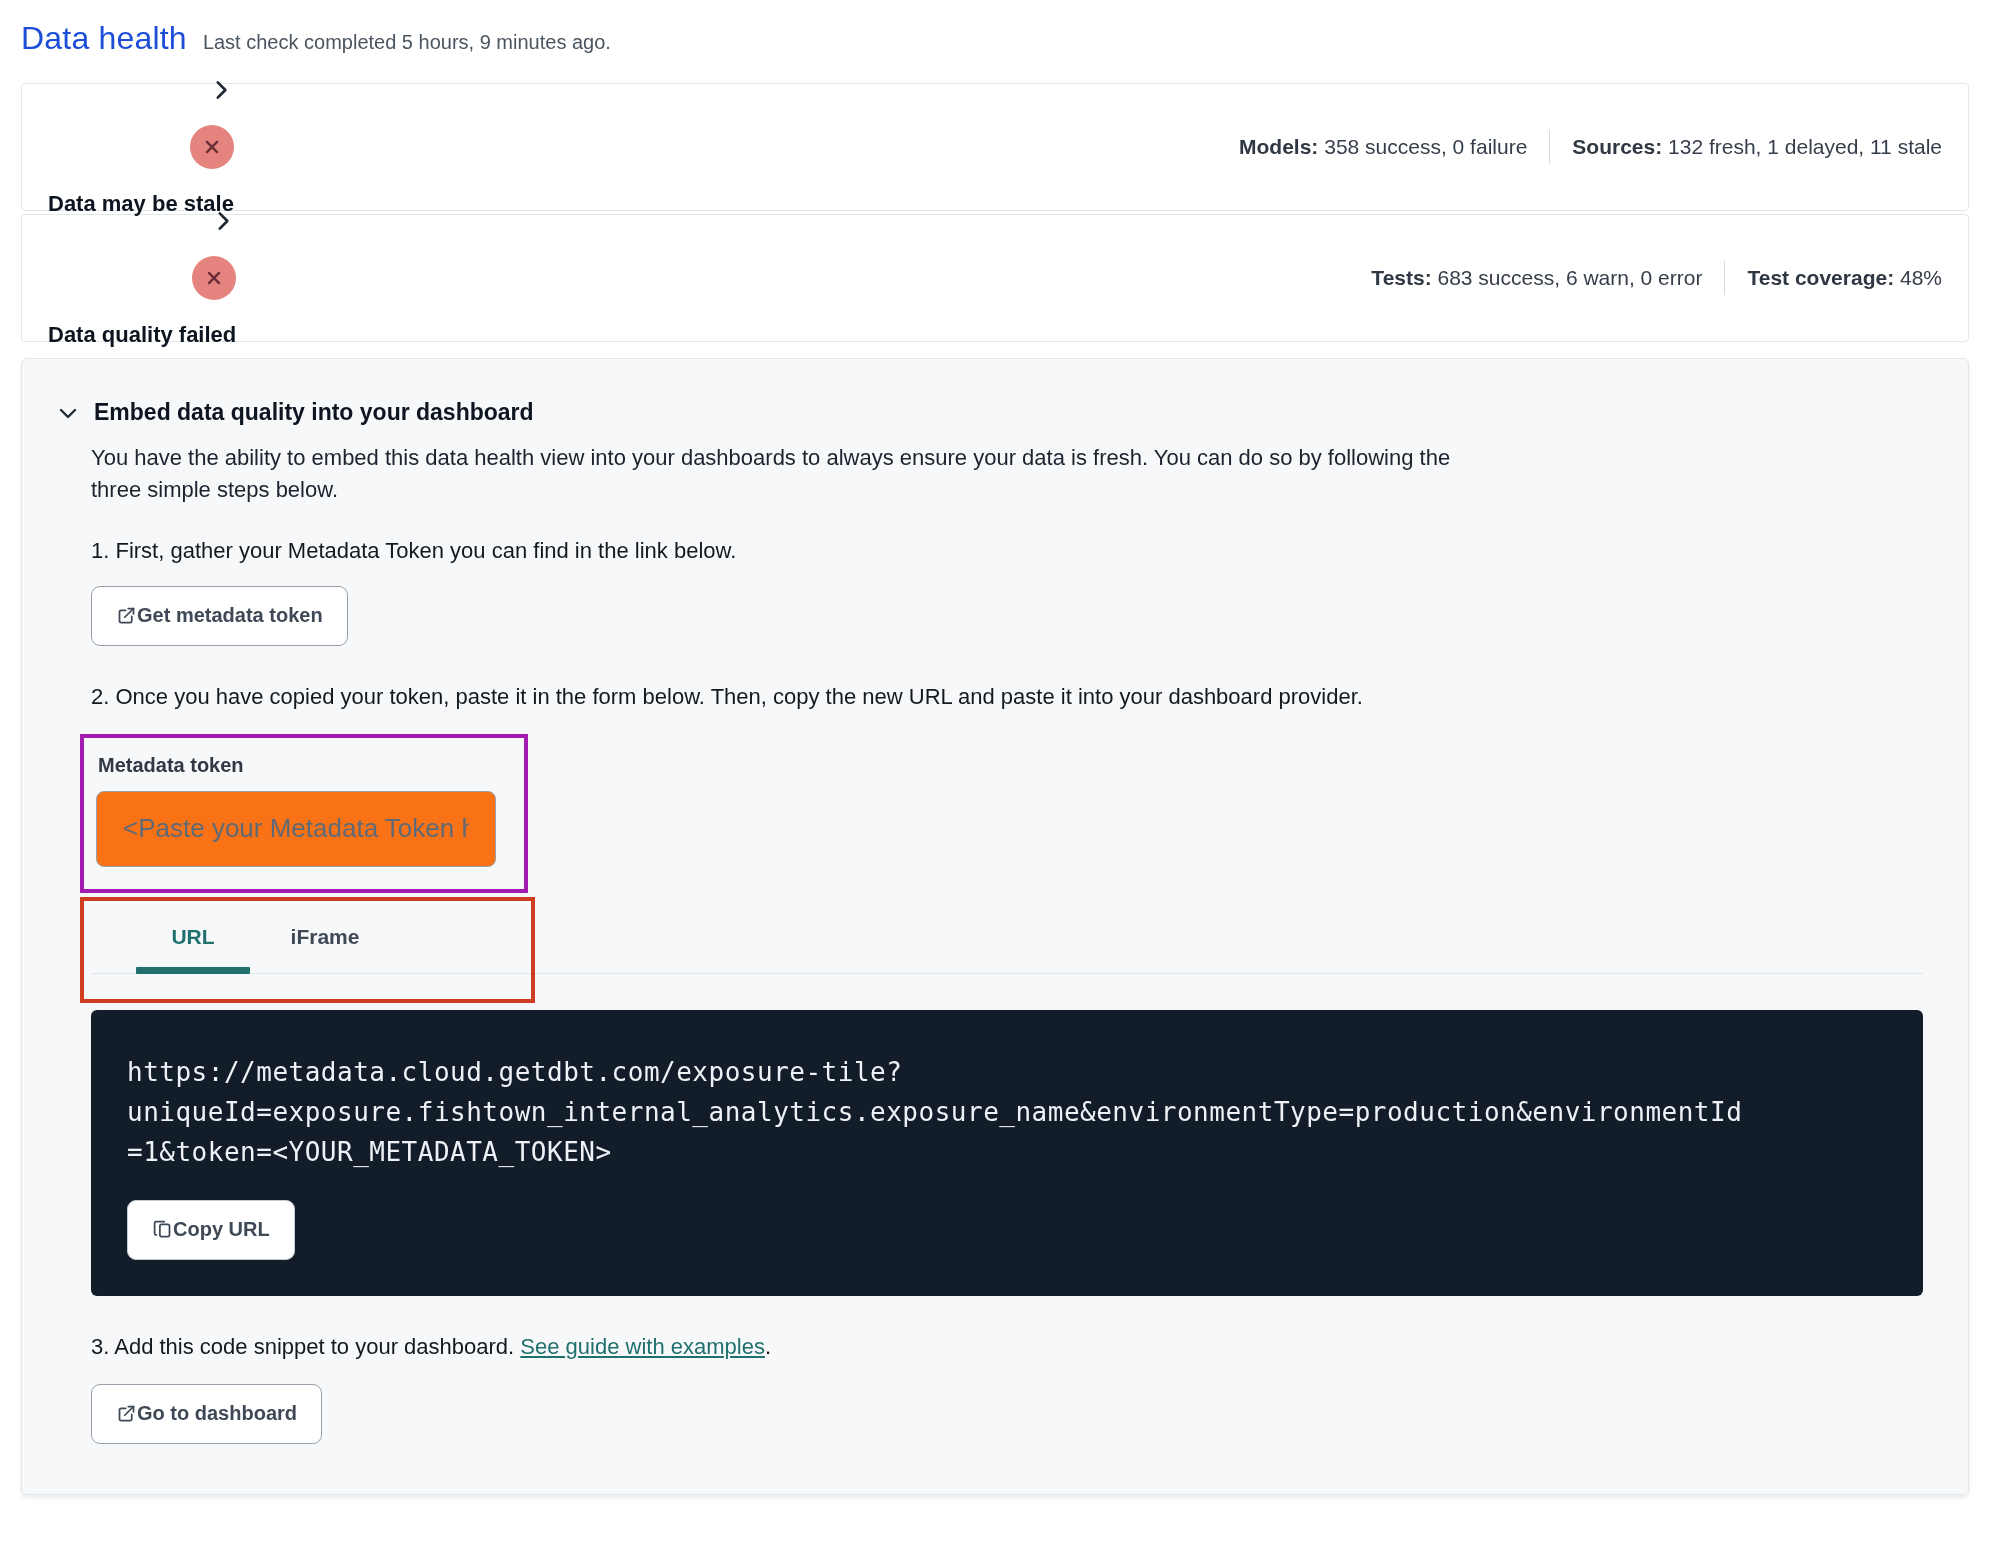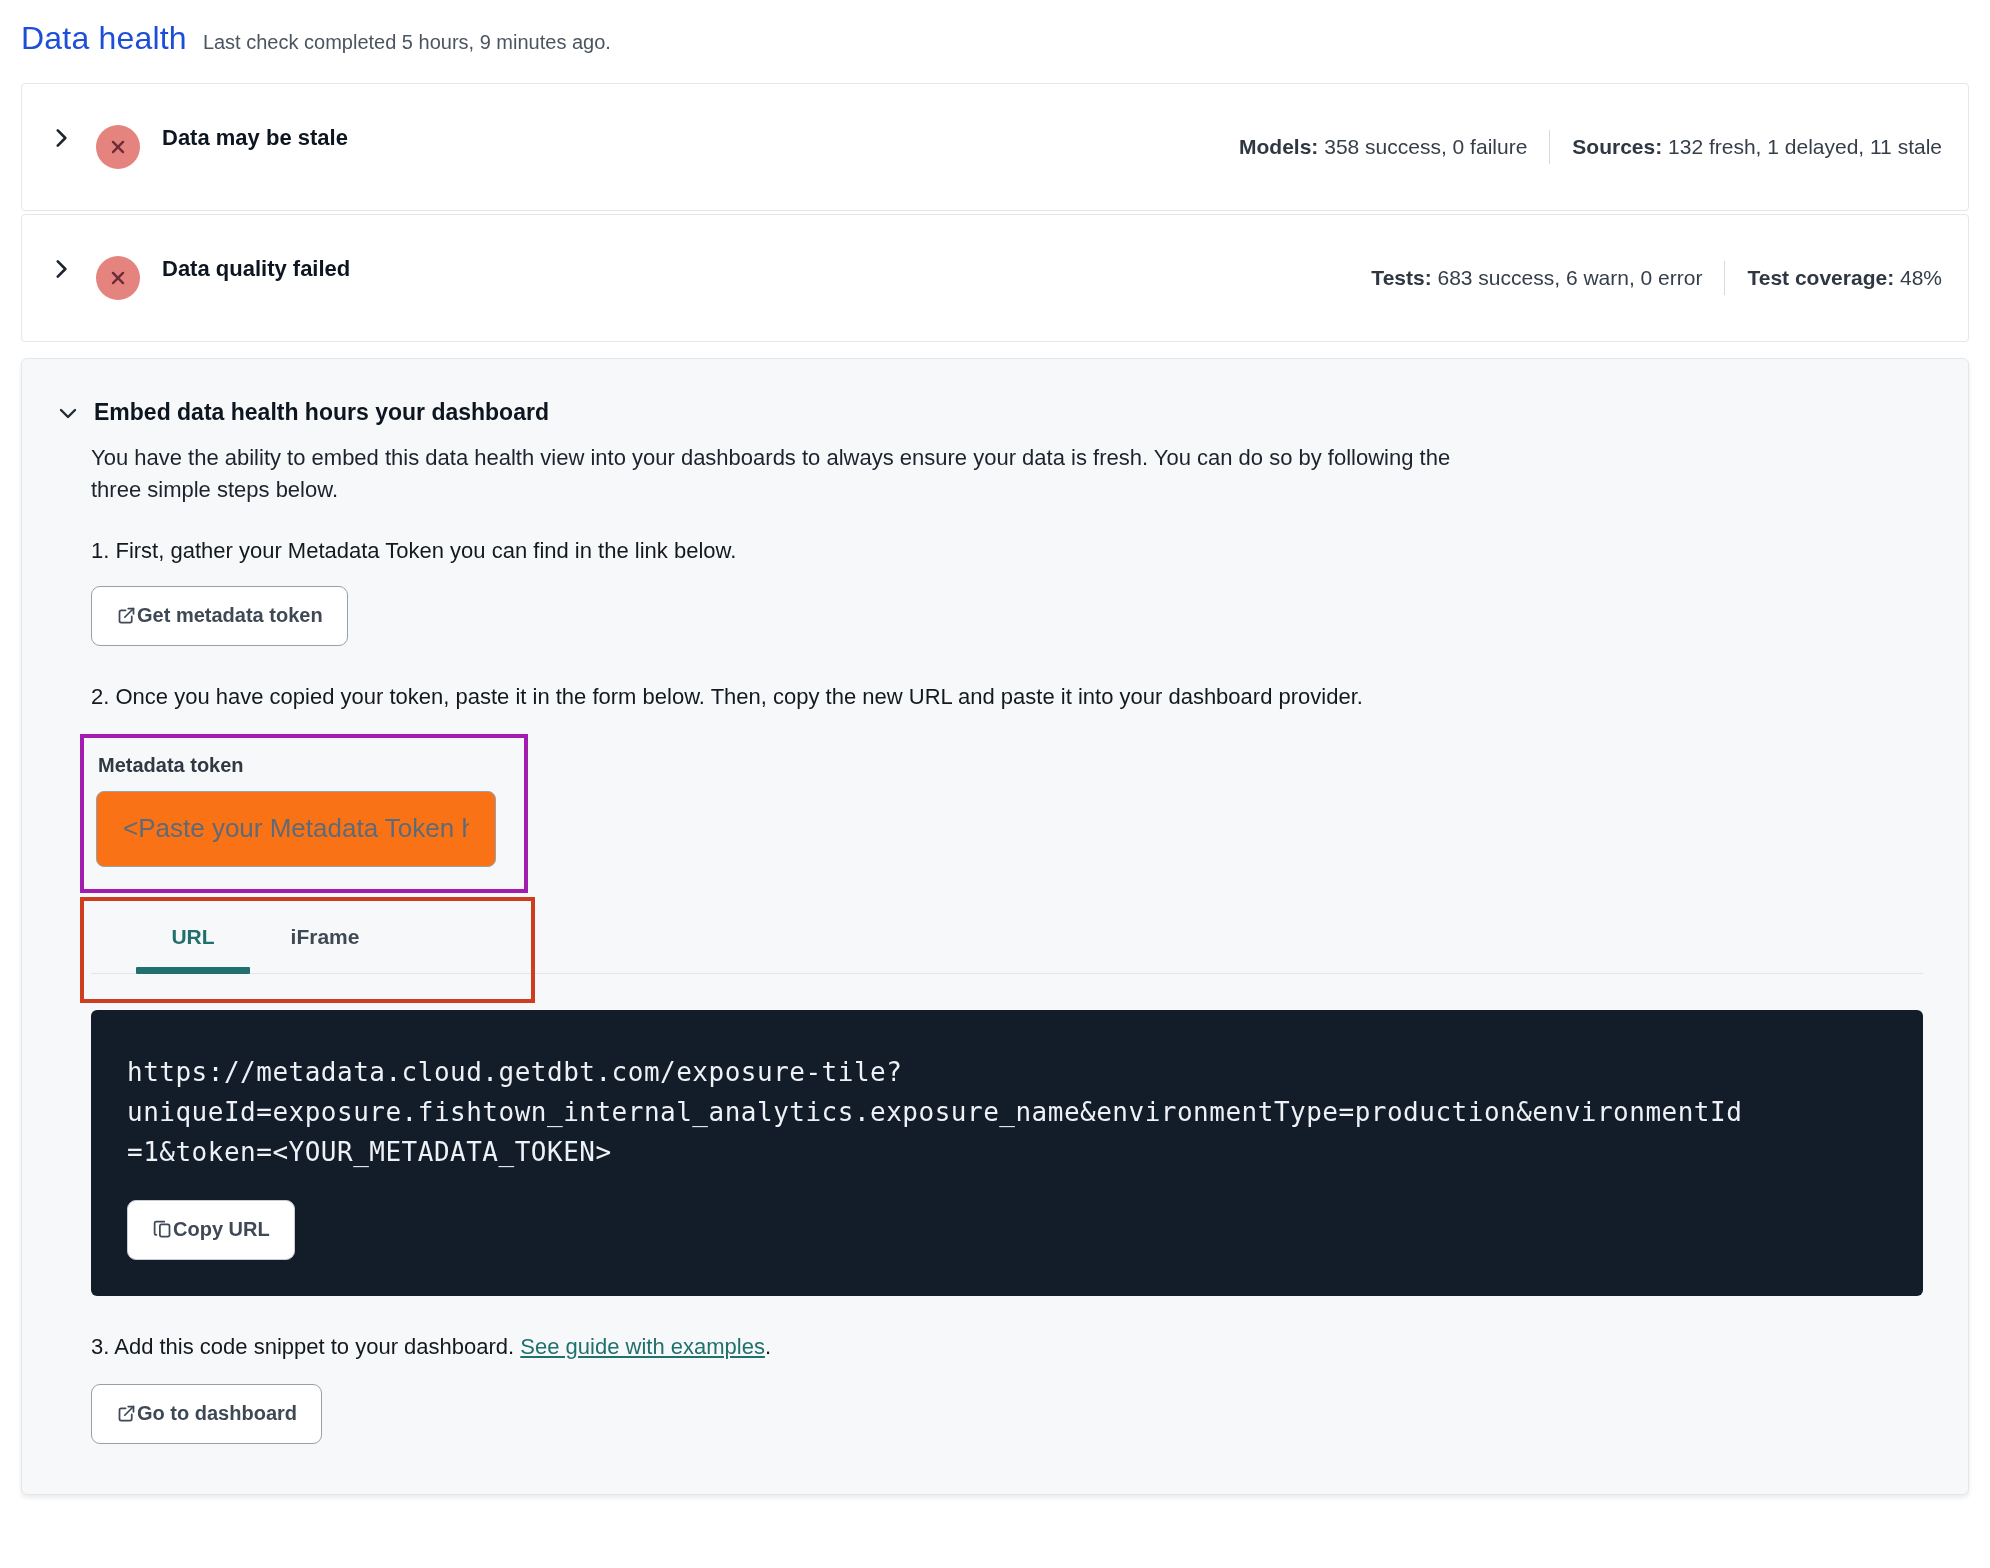--- a/index.html
+++ b/index.html
@@ -16,21 +16,21 @@
   .page-title { font-size:32px; font-weight:500; color:#1d4ed8; letter-spacing:.2px; }
   .page-subtitle { font-size:20px; color:#4b5560; }
 
   
   .status-card {
     display:flex; align-items:center;
     height:128px; padding:0 26px;
     background:#fff; border:1px solid #e4e7ea; border-radius:4px;
     margin-bottom:3px;
   }
-  .status-left { display:flex; align-items:flex-start; gap:22px; cursor:pointer; }
+  .status-left { display:flex; align-items:flex-end; gap:22px; cursor:pointer;flex-direction:column; }
   .chev { width:26px; height:26px; color:#1b2430; flex:0 0 auto; }
   .chev svg { width:100%; height:100%; display:block; }
   .err-badge {
     width:44px; height:44px; border-radius:50%;
     display:flex; align-items:center; justify-content:center;
     flex:0 0 auto;
   }
   .err-badge svg { width:22px; height:22px; }
   .status-label { font-size:22px; font-weight:700; color:#0d1520; }
   .status-right { margin-left:auto; display:flex; align-items:center; font-size:21px; color:#353e4a; }
@@ -170,21 +170,21 @@
   </div>
 
   <div class="embed-card">
 
     <div class="embed-header">
       <span class="chev">
         <svg viewBox="0 0 24 24" fill="none" stroke="currentColor" stroke-width="2.4" stroke-linecap="round" stroke-linejoin="round">
             <polyline points="5 9 12 16 19 9"></polyline>
           </svg>
       </span>
-      <span class="embed-title">Embed data health hours your dashboard</span>
+      <span class="embed-title">Embed data quality into your dashboard</span>
     </div>
 
     <div class="embed-body">
 
       <div class="embed-desc">You have the ability to embed this data health view into your dashboards to always ensure your data is fresh. You can do so by following the three simple steps below.</div>
 
       <div class="step-text" id="step1-text">1. First, gather your Metadata Token you can find in the link below.</div>
 
       <button class="btn">
         <svg viewBox="0 0 24 24" fill="none" stroke="currentColor" stroke-width="2" stroke-linecap="round" stroke-linejoin="round">

